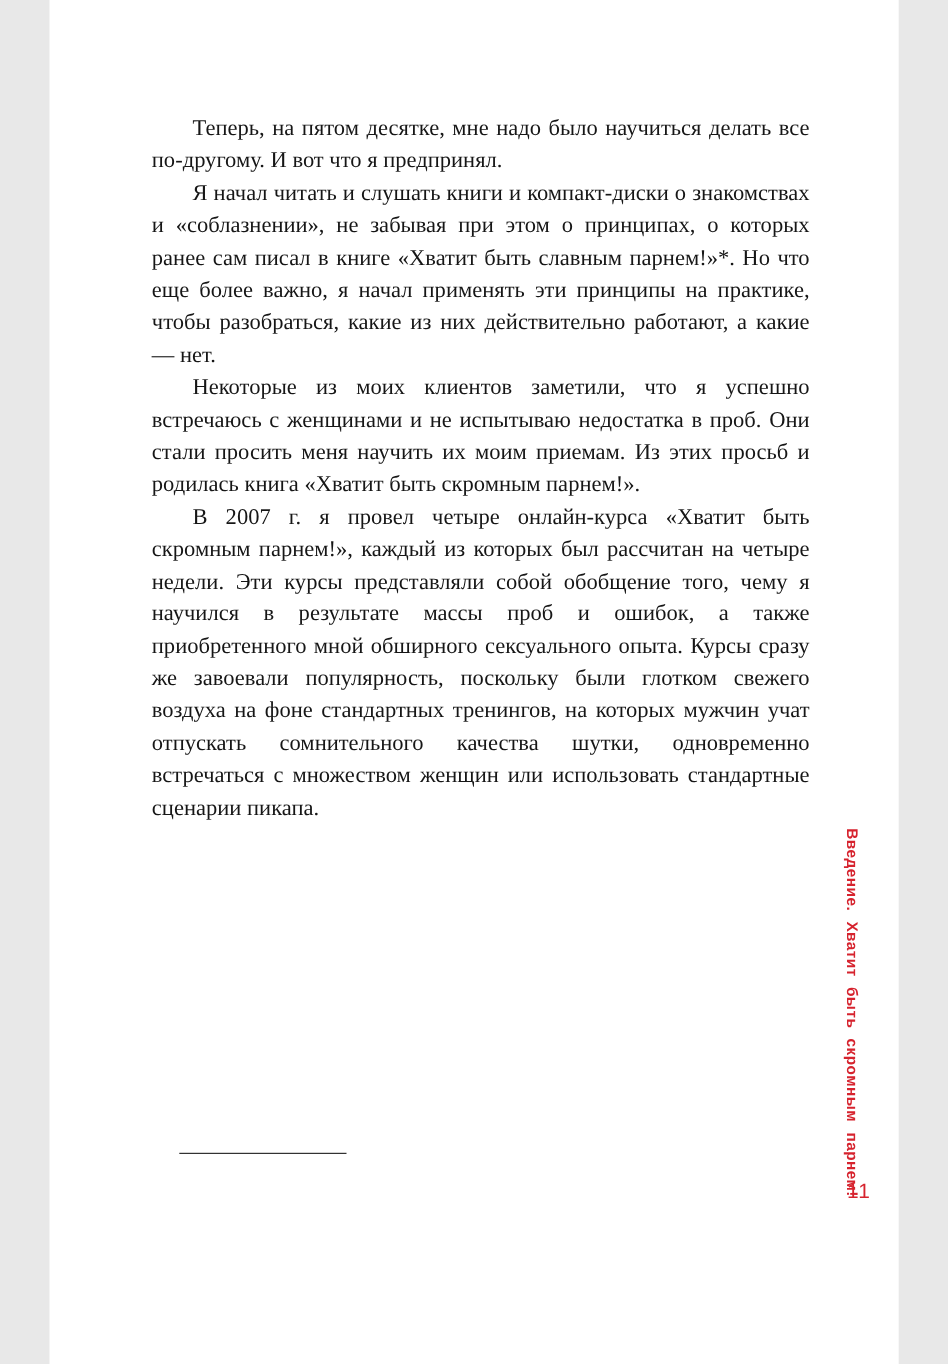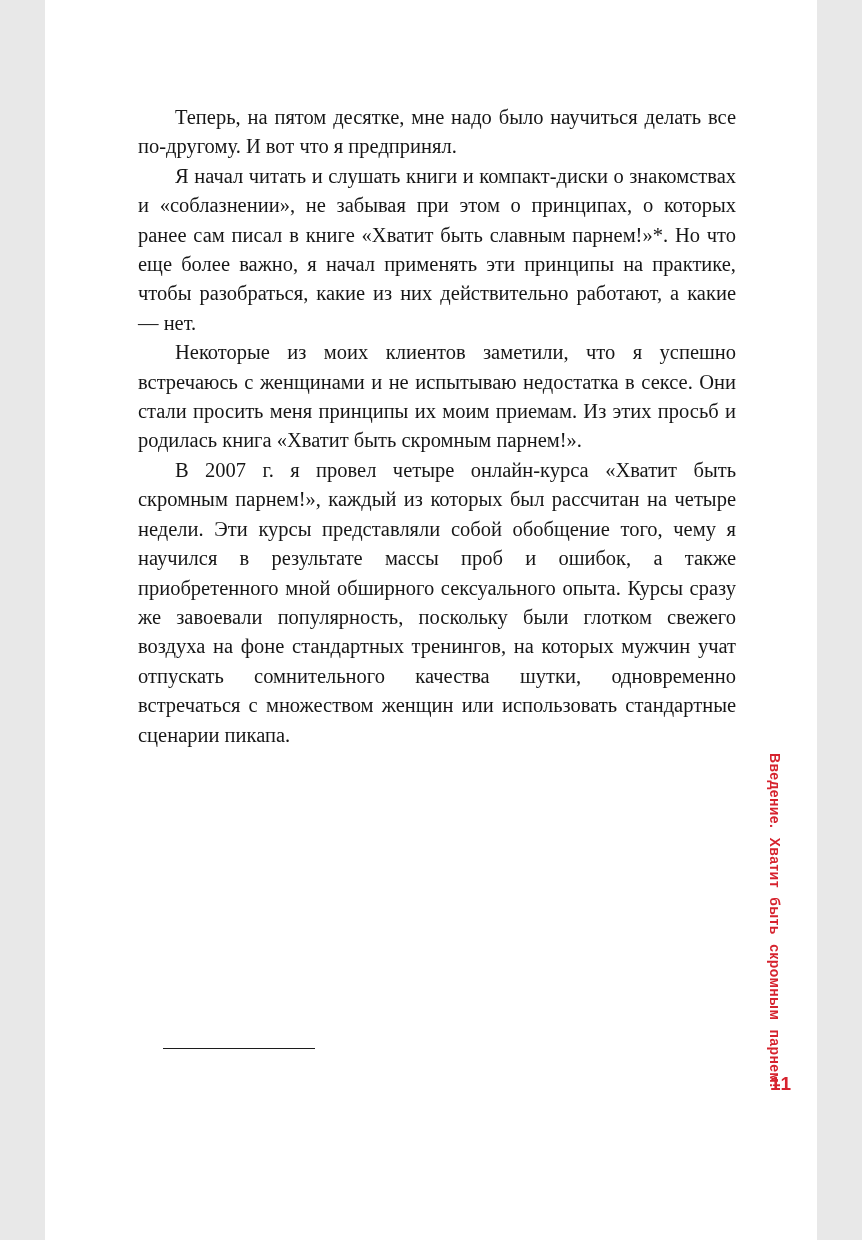--- a/index.html
+++ b/index.html
@@ -65,35 +65,35 @@
     font-weight:bold;
     font-size:14px;
     letter-spacing:0.4px;
     word-spacing:5px;
     color:var(--accent);
   }
   .page-number{
     position:absolute;
     left:725px;top:1073px;
     font-family:"Liberation Sans","DejaVu Sans",sans-serif;
-    font-weight:bold;
+    font-weight:normal;
     font-size:19px;
     letter-spacing:1px;
     color:var(--accent);
   }
 </style>
 </head>
 <body>
 
 <div class="page">
 
   <div class="body-text">
     <p>Теперь, на пятом десятке, мне надо было научиться делать все по-другому. И вот что я предпринял.</p>
     <p>Я начал читать и слушать книги и компакт-диски о знакомствах и «соблазнении», не забывая при этом о принципах, о которых ранее сам писал в книге «Хватит быть славным парнем!»*. Но что еще более важно, я начал применять эти принципы на практике, чтобы разобраться, какие из них действительно работают, а какие — нет.</p>
-    <p>Некоторые из моих клиентов заметили, что я успешно встречаюсь с женщинами и не испытываю недостатка в сексе. Они стали просить меня принципы их моим приемам. Из этих просьб и родилась книга «Хватит быть скромным парнем!».</p>
+    <p>Некоторые из моих клиентов заметили, что я успешно встречаюсь с женщинами и не испытываю недостатка в проб. Они стали просить меня научить их моим приемам. Из этих просьб и родилась книга «Хватит быть скромным парнем!».</p>
     <p>В 2007 г. я провел четыре онлайн-курса «Хватит быть скромным парнем!», каждый из которых был рассчитан на четыре недели. Эти курсы представляли собой обобщение того, чему я научился в результате массы проб и ошибок, а также приобретенного мной обширного сексуального опыта. Курсы сразу же завоевали популярность, поскольку были глотком свежего воздуха на фоне стандартных тренингов, на которых мужчин учат отпускать сомнительного качества шутки, одновременно встречаться с множеством женщин или использовать стандартные сценарии пикапа.</p>
   </div>
 
   <div class="footnote-area">
     <div class="footnote-rule"></div>
   </div>
 
   <div class="sidebar-title">Введение.  Хватит  быть  скромным  парнем!</div>
 
   <div class="page-number">11</div>

